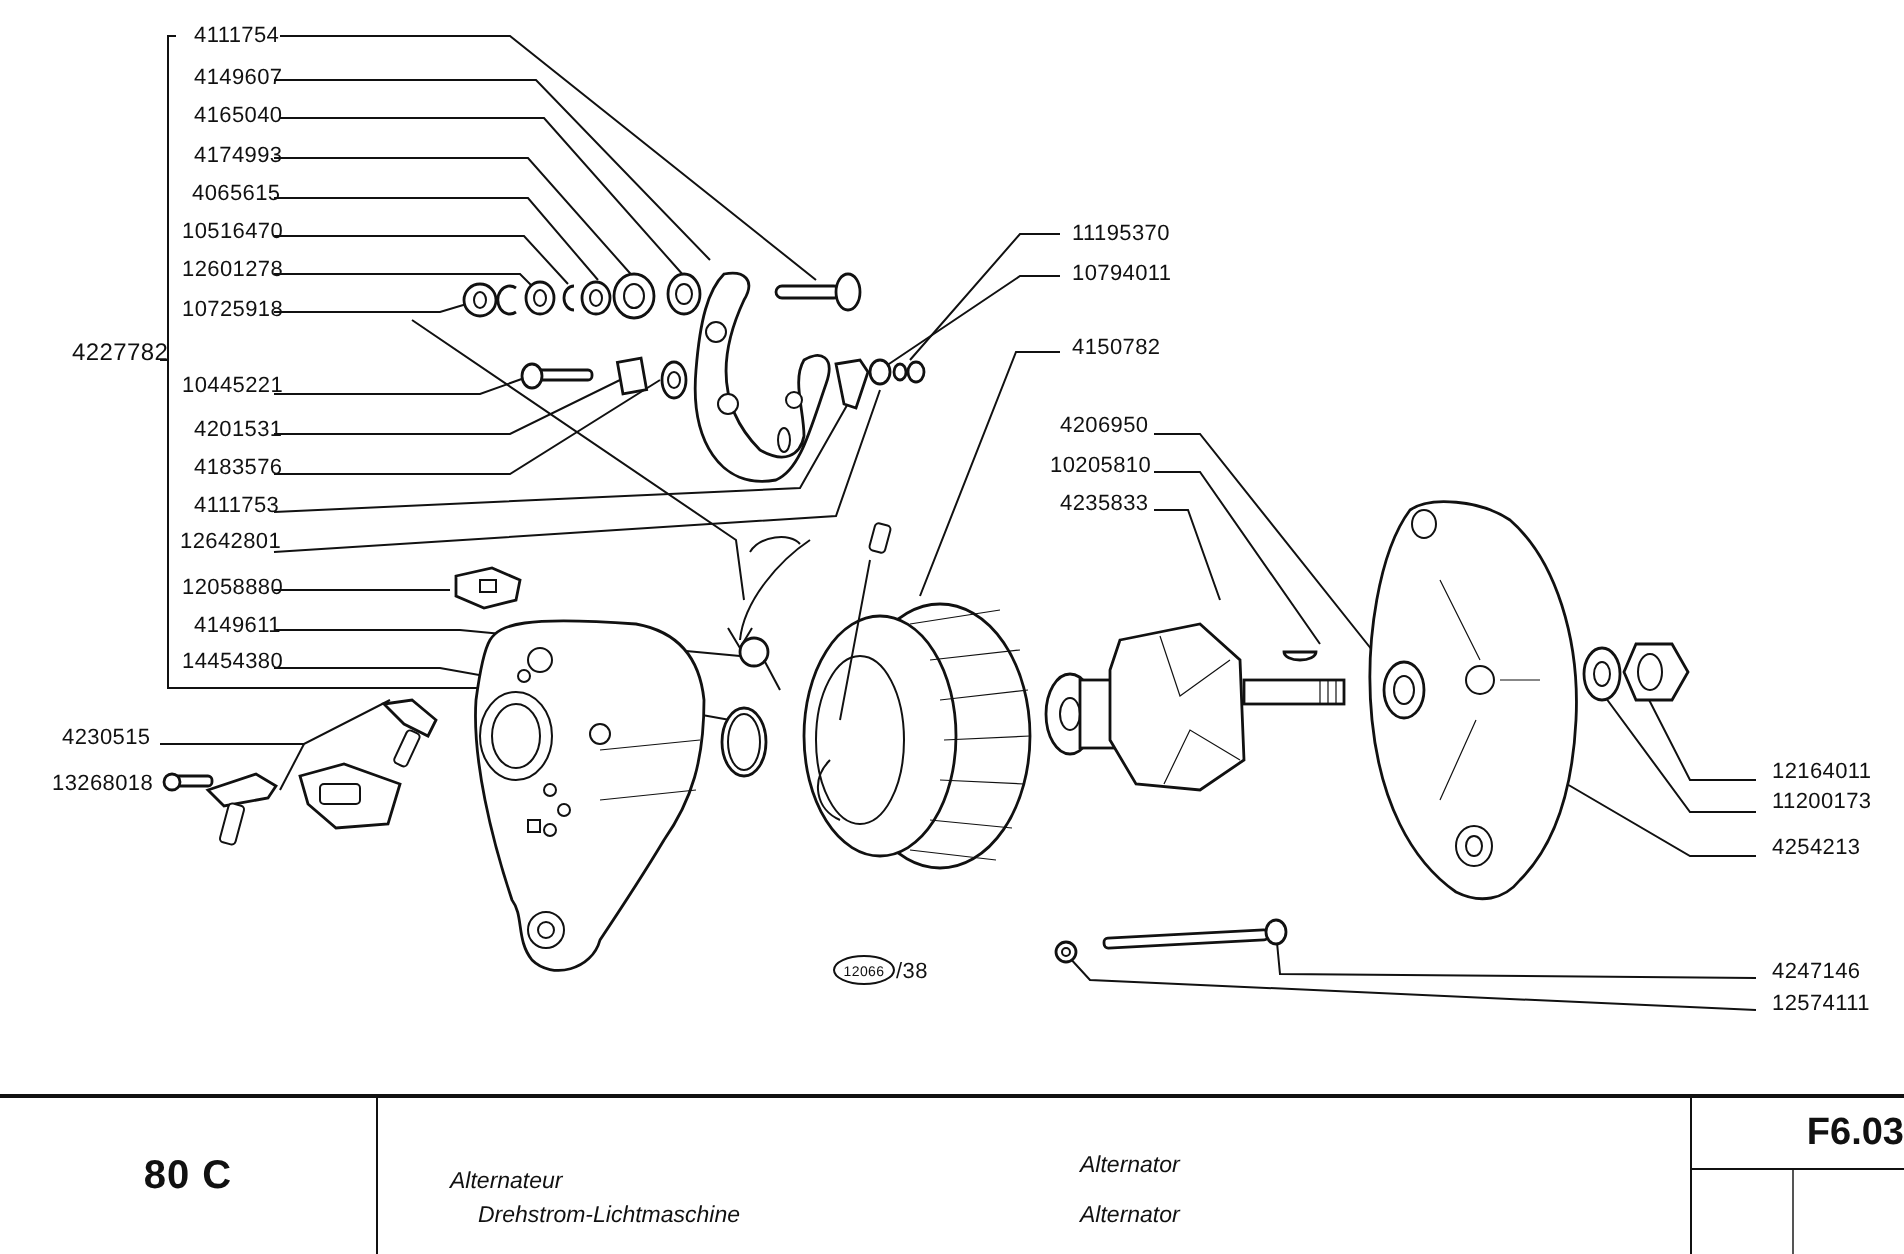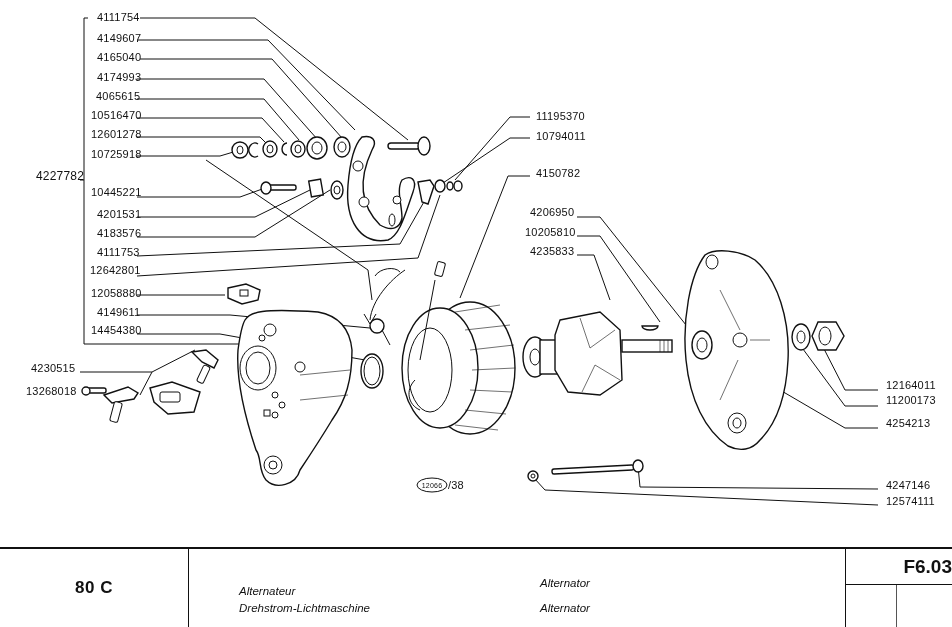--- a/index.html
+++ b/index.html
@@ -12,21 +12,21 @@
   .part { stroke:#111; stroke-width:1.4; fill:#fff; }
   .part-thin { stroke:#111; stroke-width:1; fill:#fff; }
   .shade { stroke:#111; stroke-width:0.6; fill:none; }
   .fig-ref { font-size:11px; }
 
   
   #titleblock { position:absolute; left:0; top:547px; width:952px; height:80px;
                 border-top:2px solid #111; box-sizing:border-box; }
   .tb-cell { position:absolute; top:0; bottom:0; box-sizing:border-box; }
   #tb-model { left:0; width:188px; display:flex; align-items:center; justify-content:center; }
-  #tb-model span { font-size:17px; font-weight:bold; letter-spacing:0.5px; }
+  #tb-model span { font-size:20px; font-weight:bold; letter-spacing:0.5px; }
   #tb-main { left:188px; width:658px; border-left:1.5px solid #111; border-right:1.5px solid #111; }
   #tb-title { position:absolute; left:0; right:0; top:10px; text-align:center; }
   #tb-title .t1 { font-size:15px; font-weight:bold; letter-spacing:4px; }
   #tb-title .t2 { font-size:11px; font-weight:bold; margin-left:4px; }
   .tr { position:absolute; font-size:11.5px; font-style:italic; }
   #tb-code { left:846px; width:106px; }
   #tb-code .code { position:absolute; left:0; right:0; top:0; height:36px; border-bottom:1px solid #111;
                    display:flex; align-items:center; justify-content:flex-end; 
                    font-size:19px; font-weight:bold; box-sizing:border-box; }
   #tb-code .vdiv { position:absolute; left:50px; top:36px; bottom:0; border-left:1px solid #555; }
@@ -273,21 +273,21 @@
     <text class="pn" x="432" y="488" text-anchor="middle" style="font-size:7px">12066</text>
     <text class="pn fig-ref" x="448" y="489">/38</text>
   </g>
 </svg>
 
 <div id="titleblock">
   <div class="tb-cell" id="tb-model">
     <span>80 C</span>
   </div>
   <div class="tb-cell" id="tb-main">
-    <div class="tr" style="left:36px; top:36px;margin-left:14px;">Alternateur</div>
+    <div class="tr" style="left:36px; top:36px;">Alternateur</div>
     <div class="tr" style="left:50px; top:53px;">Drehstrom-Lichtmaschine</div>
     <div class="tr" style="left:351px; top:28px;">Alternator</div>
     <div class="tr" style="left:351px; top:53px;">Alternator</div>
   </div>
   <div class="tb-cell" id="tb-code">
     <div class="code">F6.03</div>
     <div class="vdiv"></div>
   </div>
 </div>
 

